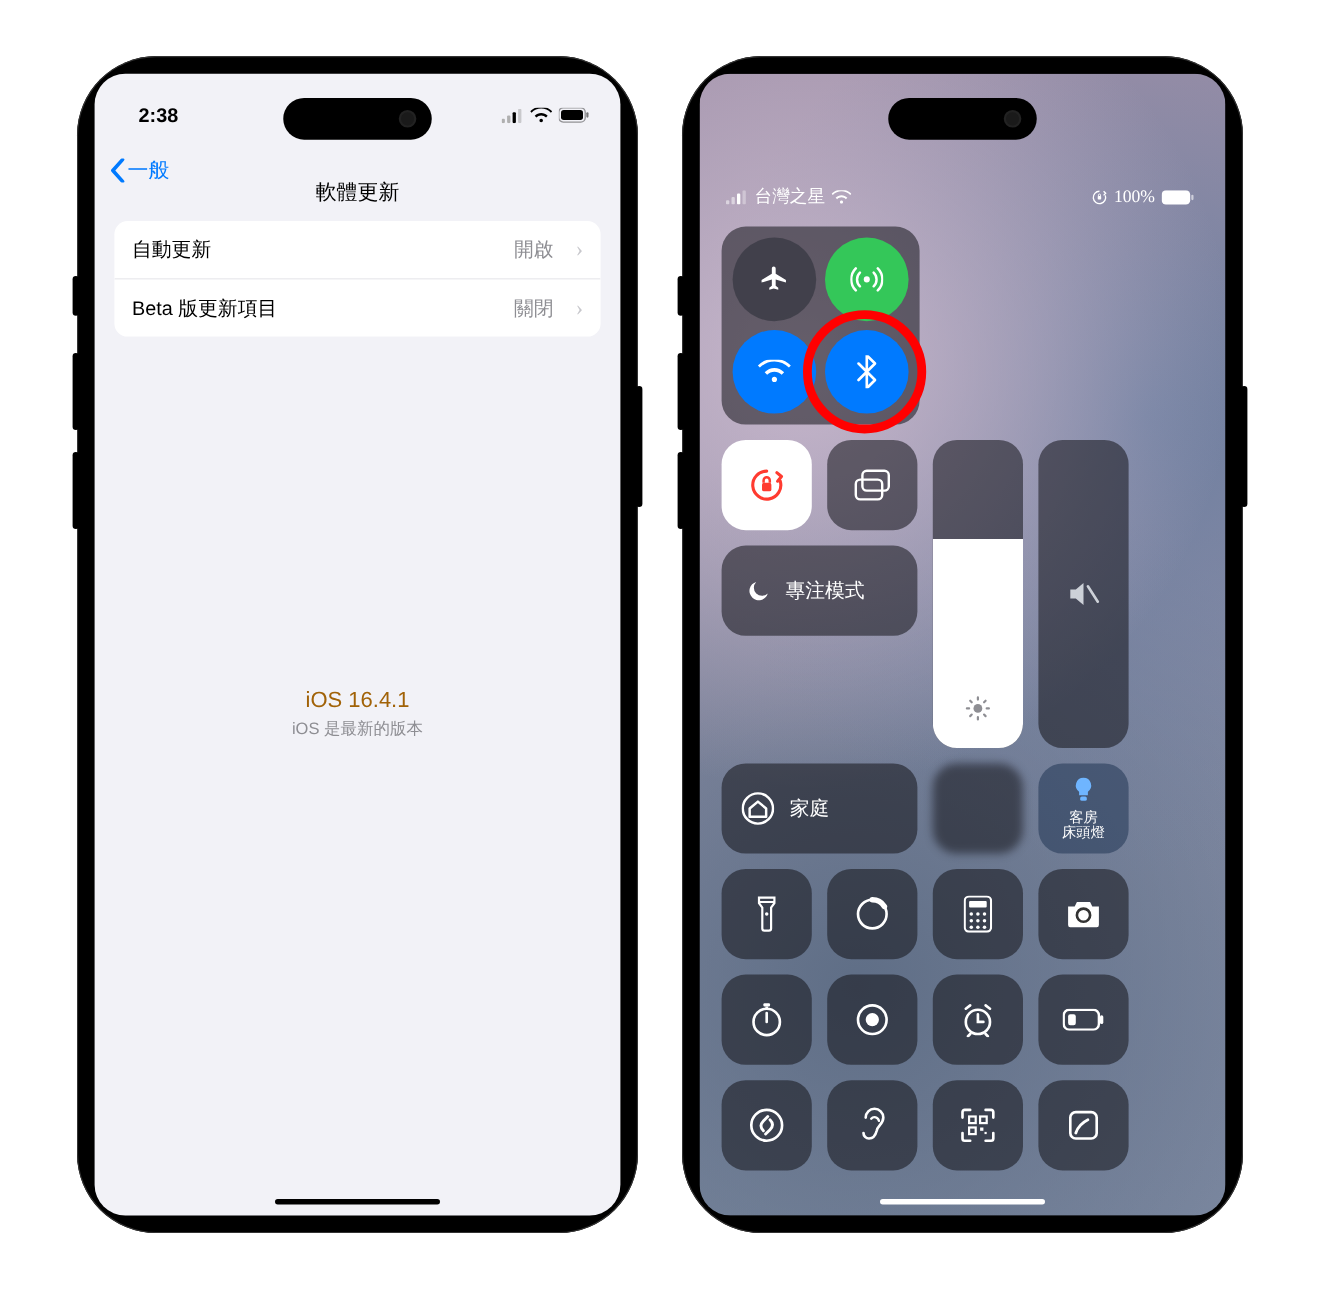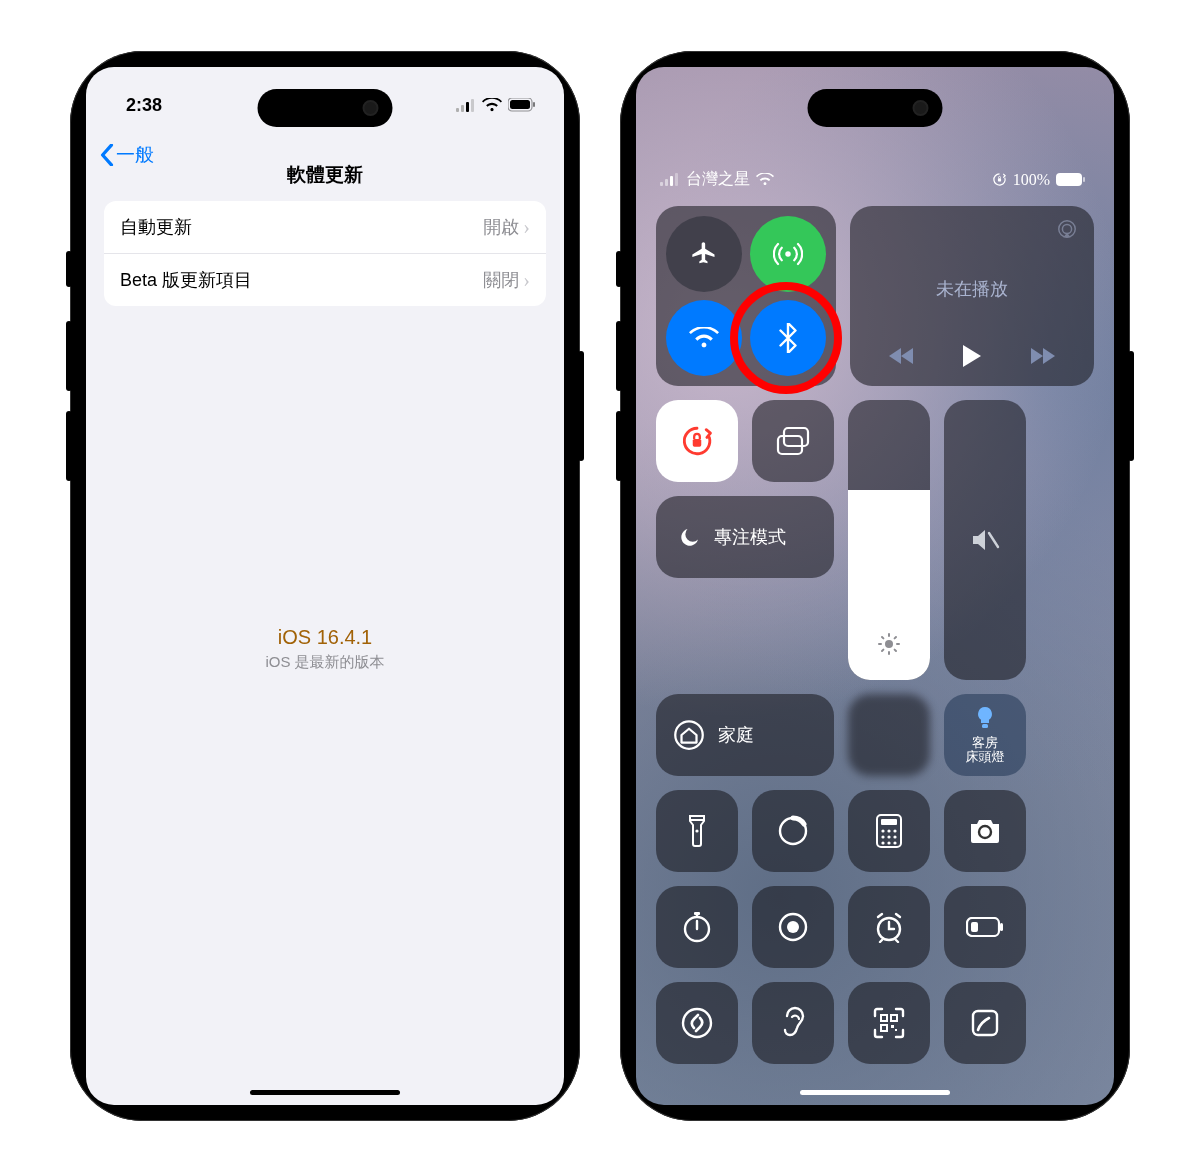--- a/index.html
+++ b/index.html
@@ -65,31 +65,31 @@
   }
   .sb-right{ display:flex; align-items:center; gap:6px;}
   .nav-header{
     display:flex; align-items:center; justify-content:center;
     position:relative; height:48px; margin-top:6px;
   }
   .nav-back{
     position:absolute; left:14px; color:#007aff; font-size:19px;
     display:flex; align-items:center; gap:2px;
   }
-  .nav-title{ font-size:19px; font-weight:700;margin-top:40px;}
+  .nav-title{ font-size:19px; font-weight:400;margin-top:40px;}
   .list-group{
     margin: 22px 18px 0 18px; background:#fff; border-radius:12px;
     overflow:hidden;
   }
   .list-row{
     display:flex; align-items:center; justify-content:space-between;
     padding:14px 16px; font-size:18px;
   }
   .list-row + .list-row { border-top:1px solid #e5e5ea;}
-  .row-right{ color:#8e8e93; display:flex; align-items:center; gap:4px;font-family:Liberation Serif, serif;}
+  .row-right{ color:#8e8e93; display:flex; align-items:center; gap:20px;font-family:Liberation Serif, serif;}
   .chev{ color:#c7c7cc; font-size:20px;}
   .center-text{
     position:absolute; top:50%; left:0; right:0;
     text-align:center; transform:translateY(40px);
   }
   .center-text .ver{ color:#a16207; font-size:20px; font-weight:500;}
   .center-text .sub{ color:#8e8e93; font-size:15px; margin-top:4px;}
   .home-indicator{
     position:absolute; bottom:10px; left:50%; transform:translateX(-50%);
     width:150px; height:5px; background:#000; border-radius:3px;
@@ -304,47 +304,20 @@
               </svg>
           </div>
           <div class="circle c-blue">
             <svg width="18" height="30" viewBox="0 0 12 20">
                 <path d="M6 0v20l5-5-5-5 5-5-5-5zM6 10 1 5m5 5-5 5" stroke="#fff" stroke-width="1.6" fill="none" stroke-linejoin="round" stroke-linecap="round"></path>
               </svg>
           </div>
           <div class="annot"></div>
         </div>
 
-        <div class="module media">
-          <span class="airplay-ic">
-            <svg width="22" height="22" viewBox="0 0 24 24">
-                <circle cx="12" cy="12" r="9" fill="none" stroke="#aab4d0" stroke-width="1.6"></circle>
-                <circle cx="12" cy="12" r="5" fill="none" stroke="#aab4d0" stroke-width="1.6"></circle>
-                <path d="M8 21l4-5 4 5z" fill="#aab4d0"></path>
-              </svg>
-          </span>
-          <div class="media-title">未在播放</div>
-          <div class="media-ctrls">
-            <span>
-              <svg width="26" height="18" viewBox="0 0 26 18">
-                  <path d="M12 9 24 1v16zM0 9 12 1v16z" fill="#7f8db0"></path>
-                </svg>
-            </span>
-            <span class="play">
-              <svg width="22" height="24" viewBox="0 0 20 24">
-                  <path d="M1 1v22l18-11z" fill="#fff"></path>
-                </svg>
-            </span>
-            <span>
-              <svg width="26" height="18" viewBox="0 0 26 18">
-                  <path d="M2 1v16l12-8zM14 1v16l12-8z" fill="#7f8db0"></path>
-                </svg>
-            </span>
-          </div>
-        </div>
       </div>
 
       <div class="row">
         <div class="col">
           <div class="row">
             <div class="module tile-s tile-white">
               <svg width="34" height="34" viewBox="0 0 24 24">
                   <path d="M12 3a9 9 0 1 0 8.7 6.5" fill="none" stroke="#ff3b30" stroke-width="2" stroke-linecap="round"></path>
                   <path d="M18.5 4l3 2.5-2.5 3" fill="none" stroke="#ff3b30" stroke-width="2" stroke-linecap="round" stroke-linejoin="round"></path>
                   <rect x="9" y="10.5" width="6" height="5.5" rx="1.2" fill="#ff3b30"></rect>

